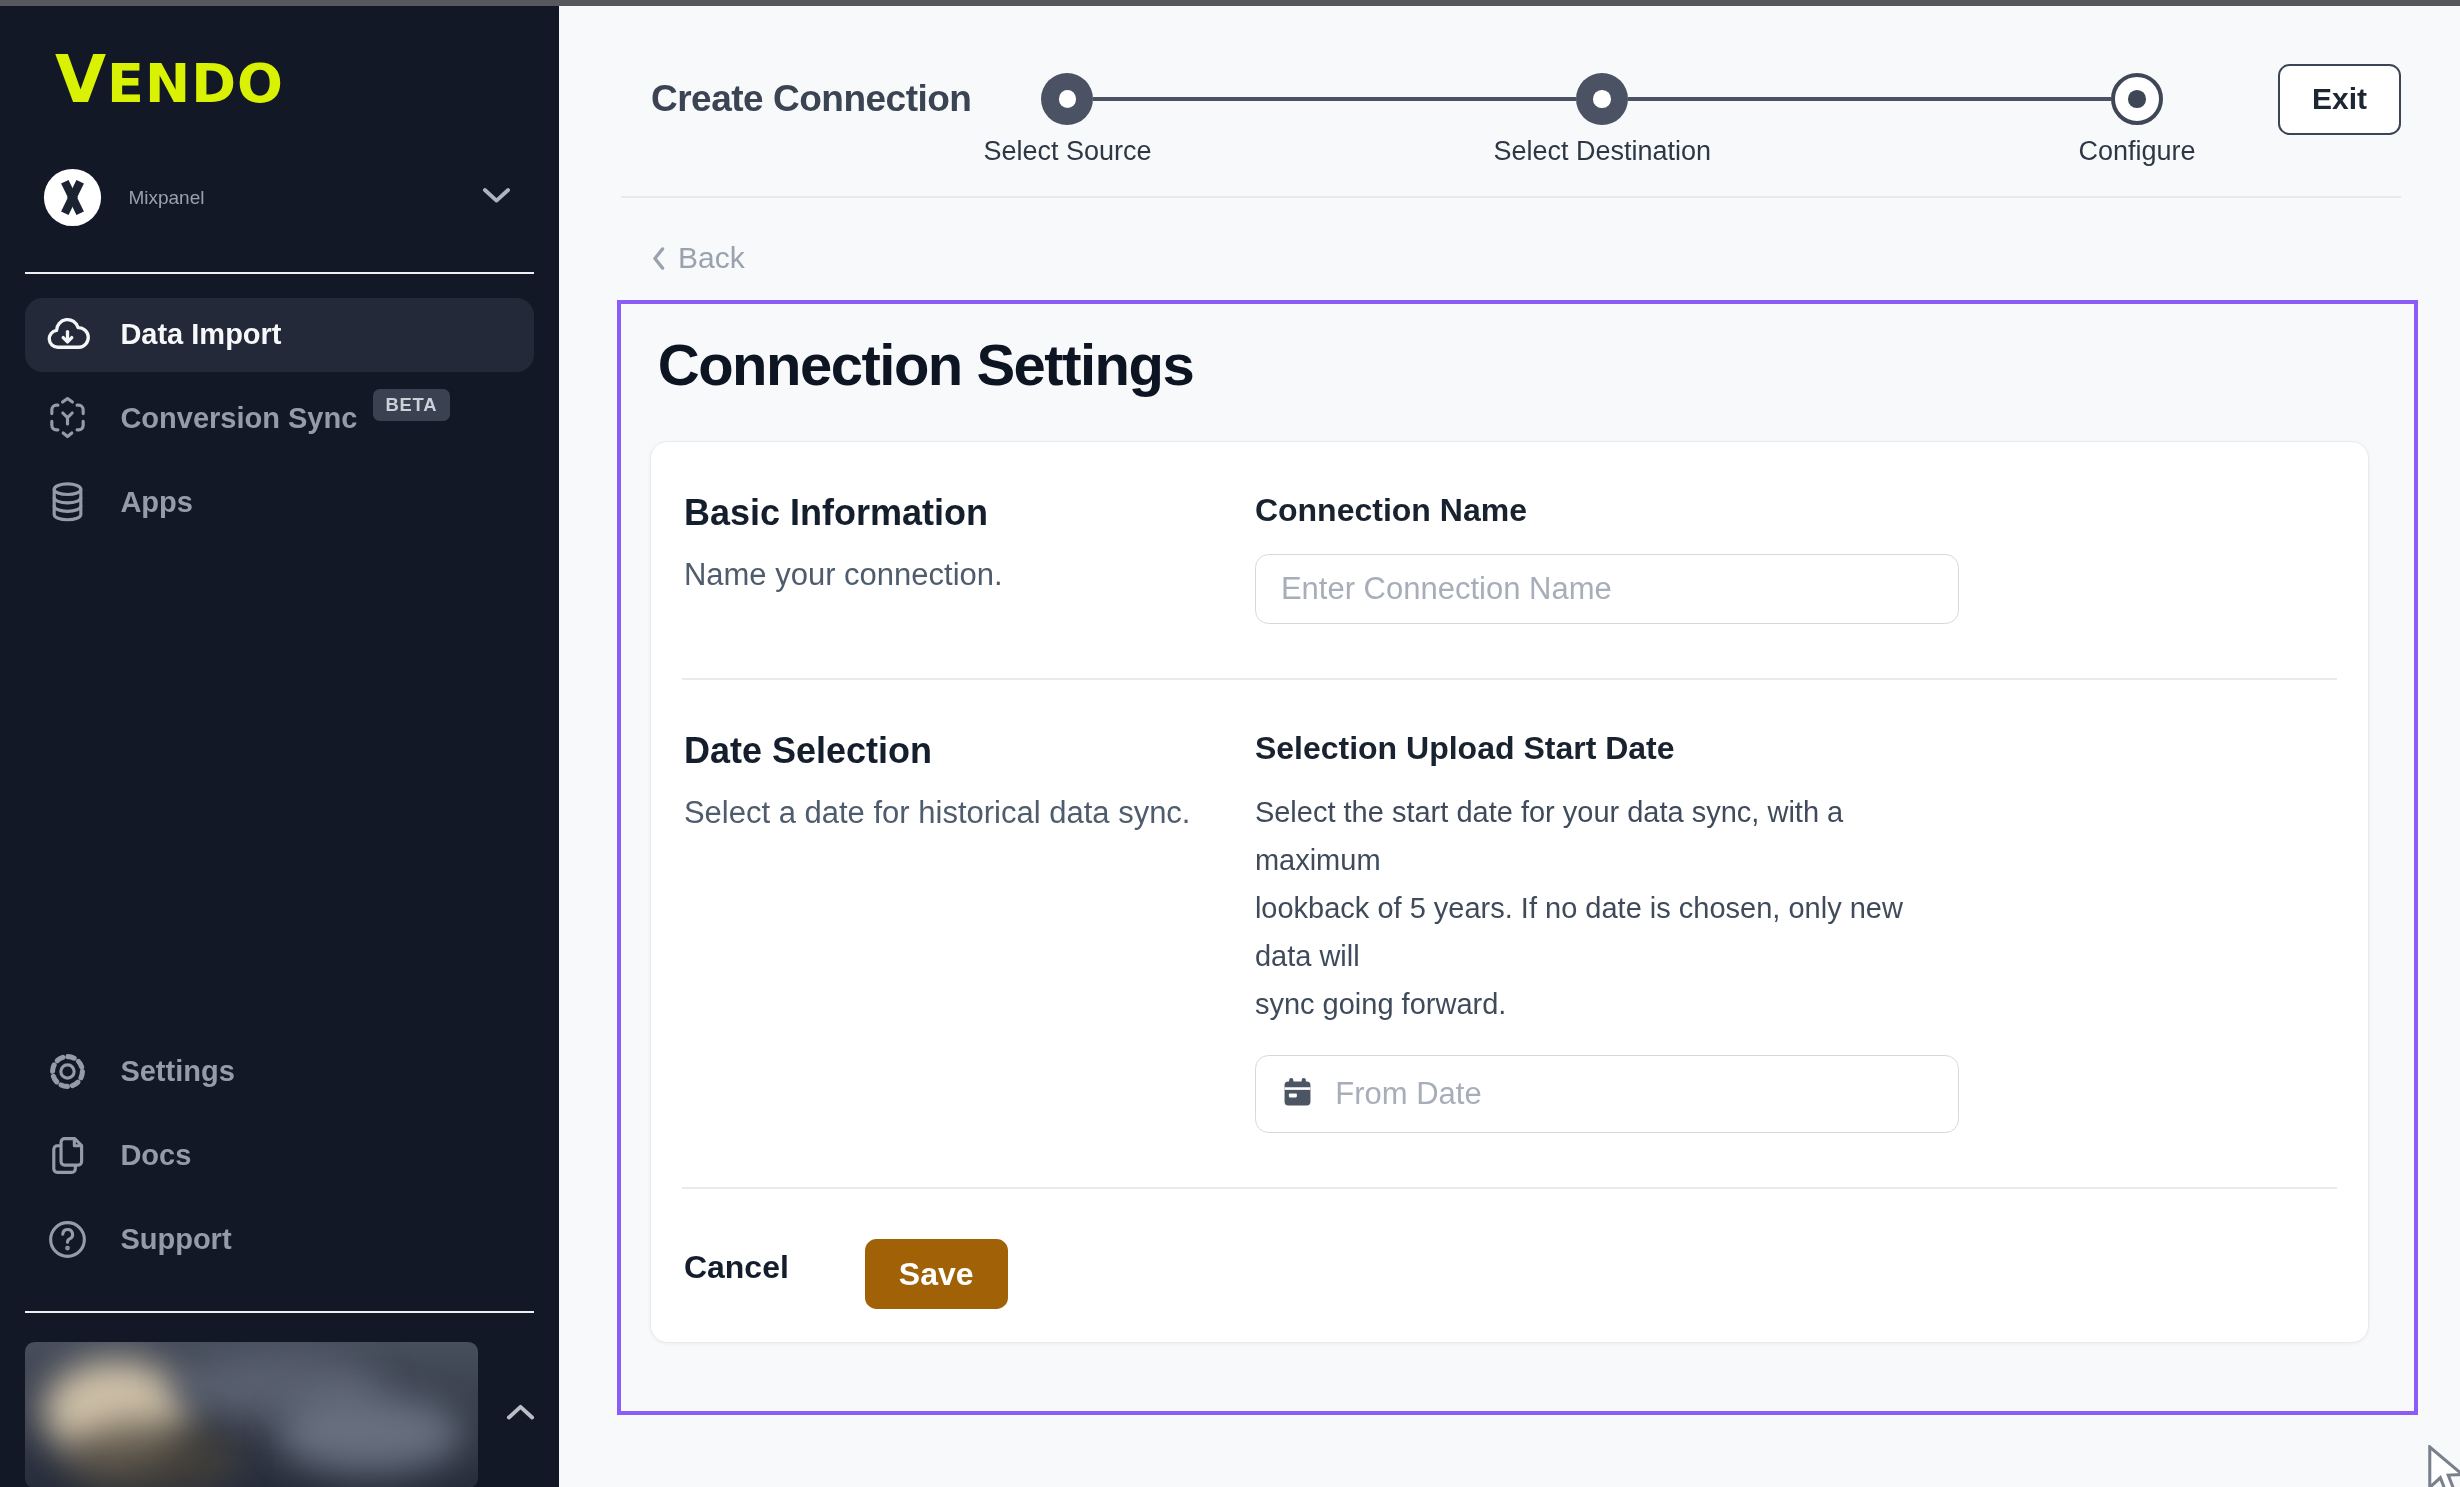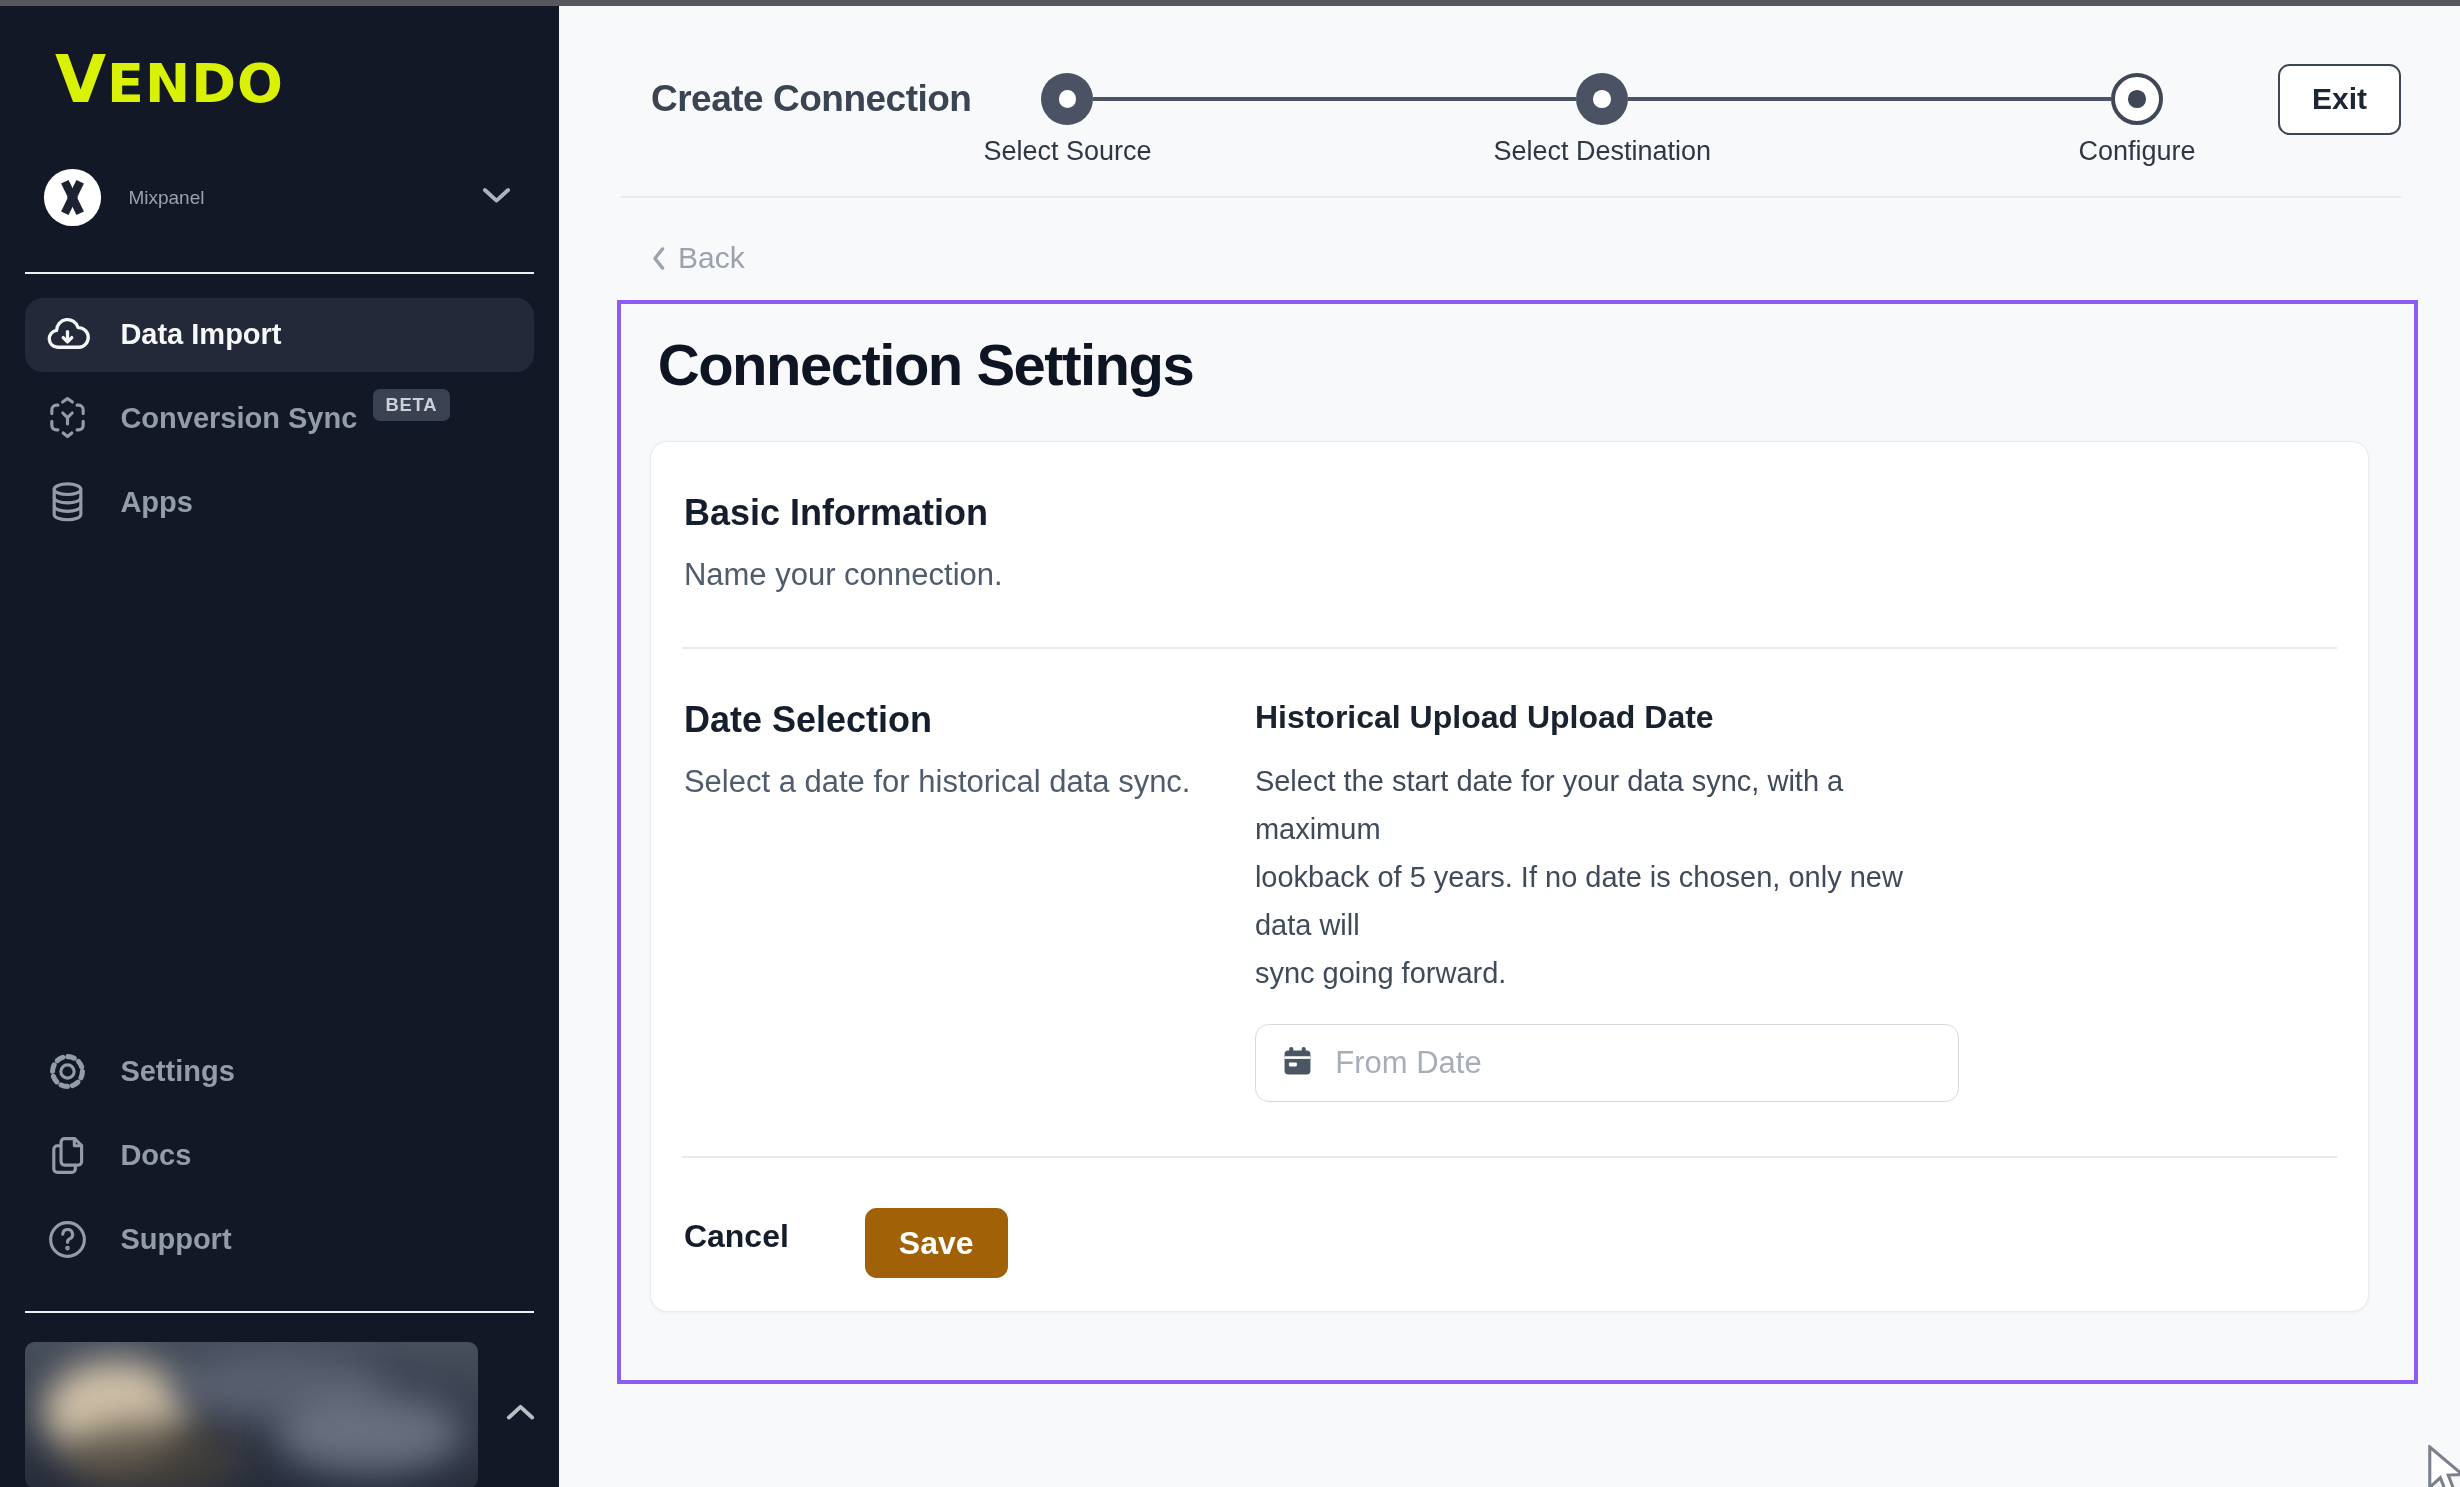--- a/index.html
+++ b/index.html
@@ -327,31 +327,35 @@
       <section class="panel">
         <h1 class="panel-title">Connection Settings</h1>
 
         <div class="card">
 
           <div class="form-row">
             <div class="row-left">
               <div class="section-heading">Basic Information</div>
               <div class="section-subtext">Name your connection.</div>
             </div>
+            <div class="row-right">
+              <div class="field-label">Connection Name</div>
+              <input class="text-input" type="text" placeholder="Enter Connection Name" style="">
+            </div>
           </div>
 
           <div class="hr"></div>
 
           <div class="form-row">
             <div class="row-left">
               <div class="section-heading">Date Selection</div>
               <div class="section-subtext">Select a date for historical data sync.</div>
             </div>
             <div class="row-right">
-              <div class="field-label">Historical Upload Upload Date</div>
+              <div class="field-label">Selection Upload Start Date</div>
               <div class="field-description">Select the start date for your data sync, with a maximum
 lookback of 5 years. If no date is chosen, only new data will
 sync going forward.</div>
               <div class="date-input-wrap">
                 <span>
                   <svg width="37" height="37" viewBox="0 0 24 24">
                     <rect x="3.6" y="4.8" width="16.8" height="15.6" rx="2.4" fill="#4b5563"></rect>
                     <rect x="6.6" y="2.6" width="2.7" height="4.4" rx="1.3" fill="#4b5563"></rect>
                     <rect x="14.7" y="2.6" width="2.7" height="4.4" rx="1.3" fill="#4b5563"></rect>
                     <rect x="3.6" y="8.6" width="16.8" height="1.7" fill="#ffffff"></rect>

